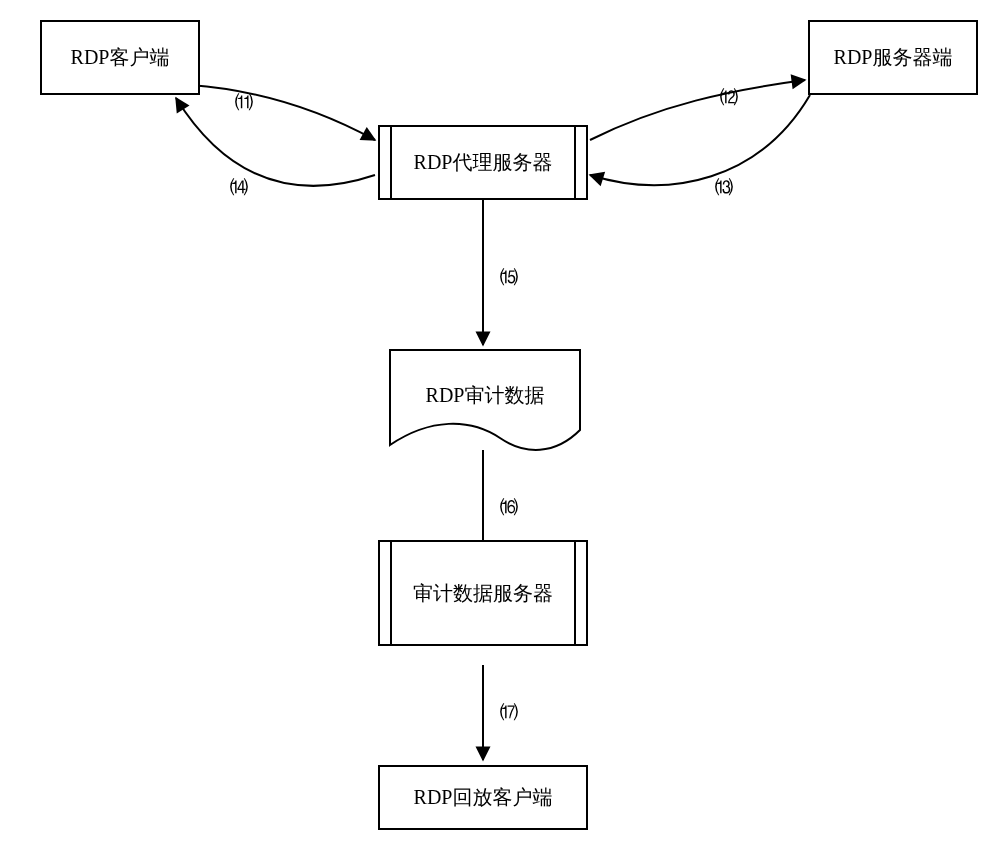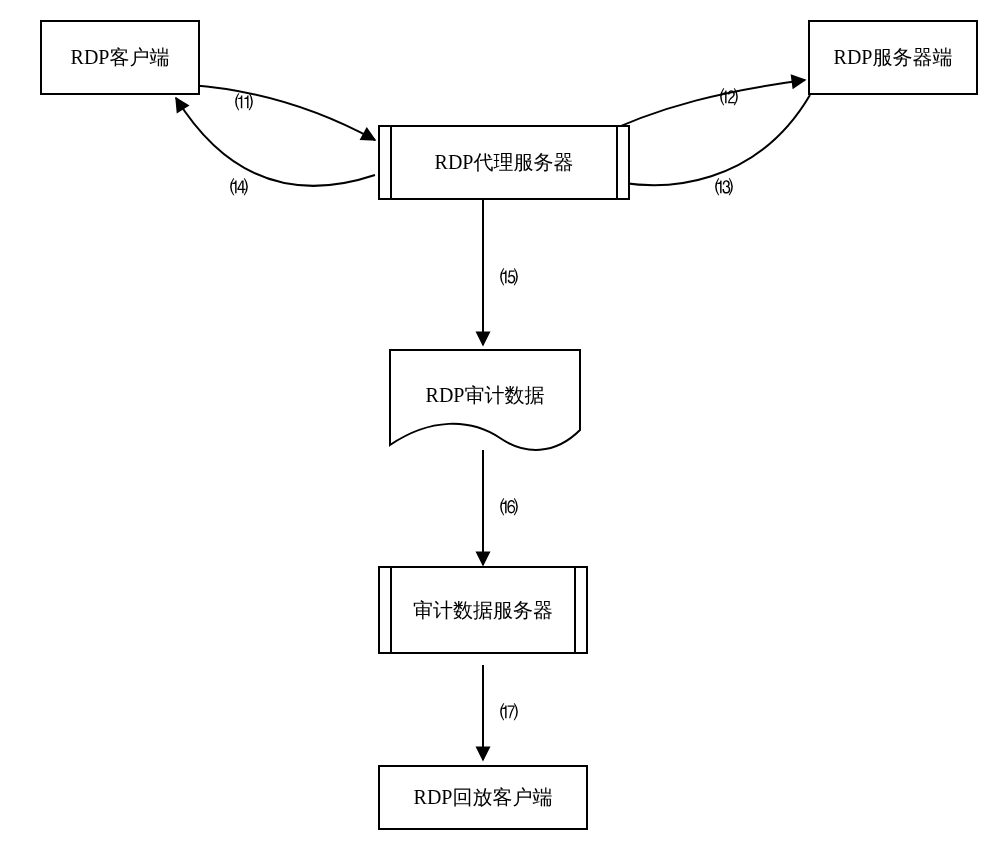--- a/index.html
+++ b/index.html
@@ -84,29 +84,29 @@
 </svg>
 
 <div class="box" style="left:40px; top:20px; width:160px; height:75px;justify-content:center;">
   <span>RDP客户端</span>
 </div>
 
 <div class="box" style="left:800px; top:20px; width:170px; height:75px;margin-left:8px;">
   <span>RDP服务器端</span>
 </div>
 
-<div class="box server-box" style="left:378px; top:125px; width:252px; height:75px;">
+<div class="box server-box" style="left:378px; top:125px; width:210px; height:75px;">
   <span>RDP代理服务器</span>
 </div>
 
 <div style="position:absolute; left:390px; top:350px; width:190px; height:90px; display:flex; align-items:center; justify-content:center; font-size:20px;text-align:center;">
   <span>RDP审计数据</span>
 </div>
 
-<div class="box server-box" style="left:378px; top:566px; width:210px; height:88px;">
+<div class="box server-box" style="left:378px; top:540px; width:210px; height:106px;">
   <span>审计数据服务器</span>
 </div>
 
 <div class="box" style="left:378px; top:765px; width:210px; height:65px;text-align:center;">
   <span>RDP回放客户端</span>
 </div>
 
 <div class="edge-label" style="left:235px; top:90px;">⑾</div>
 <div class="edge-label" style="left:720px; top:85px;">⑿</div>
 <div class="edge-label" style="left:715px; top:175px;">⒀</div>

